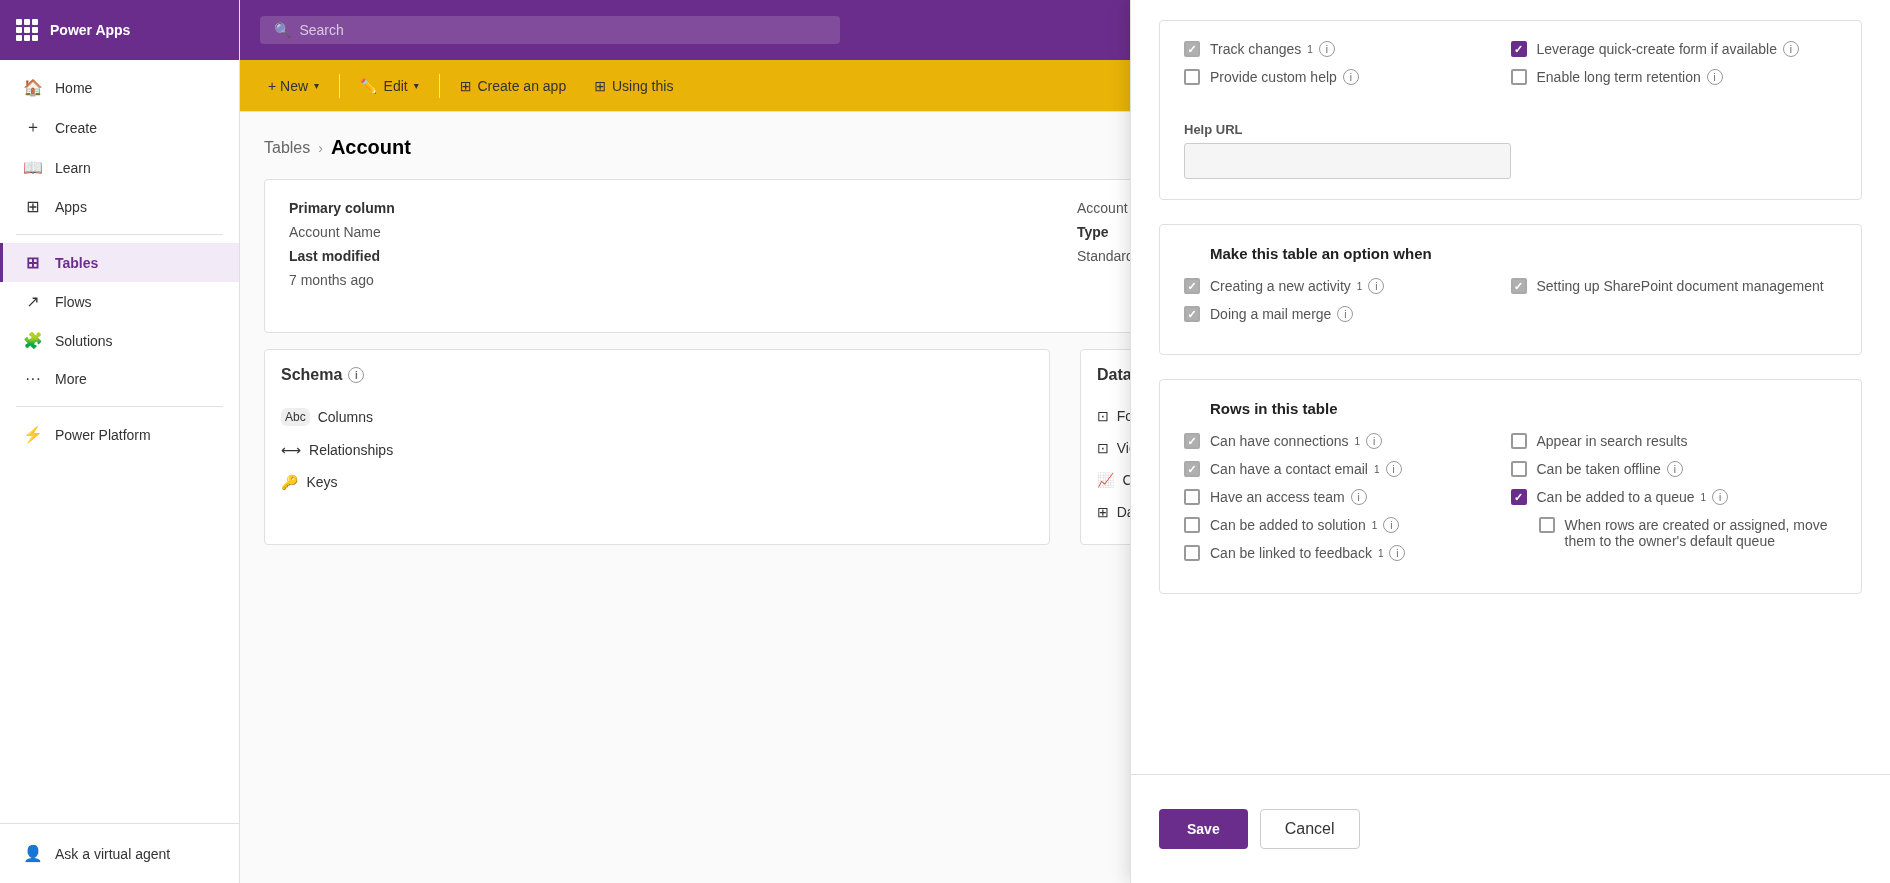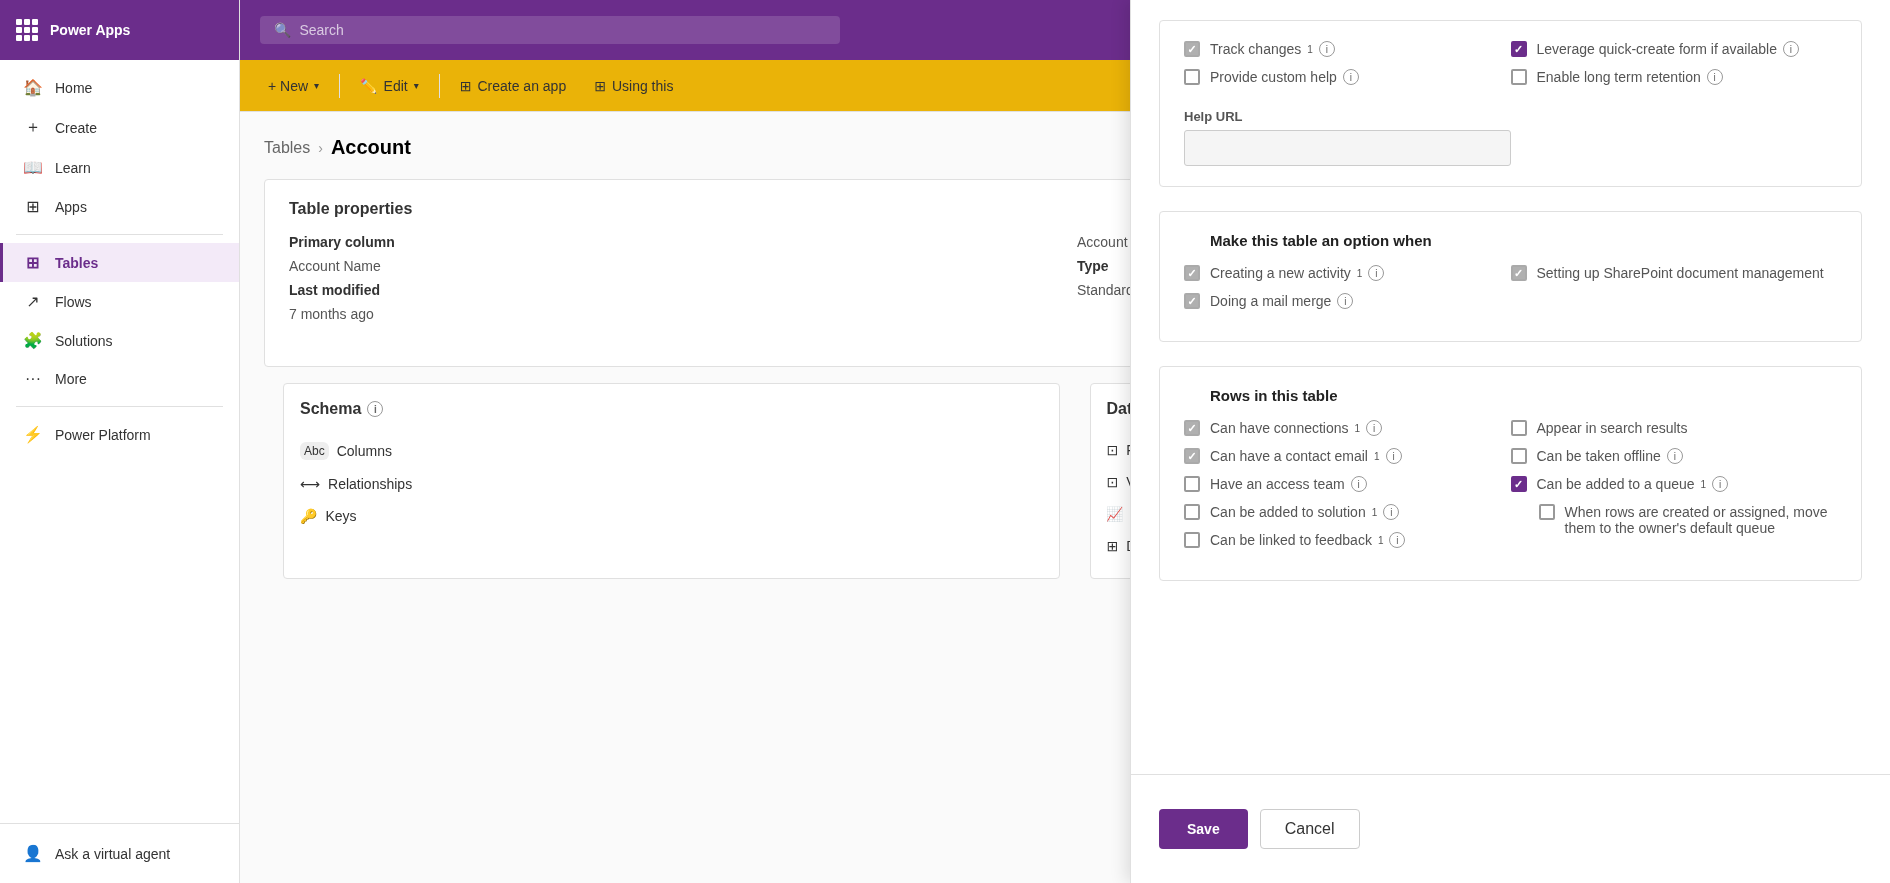--- a/index.html
+++ b/index.html
@@ -127,21 +127,21 @@
     .breadcrumb-sep { color: #999; }
     .breadcrumb-current { font-size: 20px; font-weight: 700; color: #000; }
 
     
     .section-title { font-size: 16px; font-weight: 600; margin-bottom: 16px; }
     .props-grid { display: grid; grid-template-columns: 1fr 1fr; gap: 8px 24px; margin-bottom: 24px; }
     .prop-label { font-weight: 600; color: #333; }
     .prop-value { color: #555; }
 
     
-    .two-col { display: grid; grid-template-columns: 1fr 1fr; gap: 30px; margin-left: 19px; }
+    .two-col { display: grid; grid-template-columns: 1fr 1fr; gap: 30px; }
     .schema-section { background: #fff; border: 1px solid #e0e0e0; border-radius: 4px; padding: 16px; }
     .schema-item { display: flex; align-items: center; gap: 8px; padding: 8px 0; cursor: pointer; color: #333; }
 
     
     .panel-overlay {
       position: absolute;
       top: 0; right: 0;
       width: 760px;
       height: 100%;
       background: #fff;
@@ -318,21 +318,20 @@
 
   <div class="page-body">
 
     <div class="breadcrumb">
       <span class="breadcrumb-link">Tables</span>
       <span class="breadcrumb-sep">›</span>
       <span class="breadcrumb-current">Account</span>
     </div>
 
     <div class="card-section" style="padding:20px 24px; margin-bottom:16px;">
-      <div class="section-title">Table properties</div>
       <div class="props-grid">
         <div class="prop-label">Primary column</div>
         <div class="prop-value">Account</div>
         <div class="prop-value">Account Name</div>
         <div class="prop-label">Type</div>
         <div class="prop-label">Last modified</div>
         <div class="prop-value">Standard</div>
         <div class="prop-value">7 months ago</div>
       </div>
     </div>
@@ -395,21 +394,21 @@
             </div>
 
             <div class="checkbox-row">
               <div class="checkbox-custom"></div>
               <label>
                 <span>Provide custom help</span>
                 <span class="info-icon">i</span>
               </label>
             </div>
 
-            <div style="margin-top:4px;">
+            <div style="margin-top:17px;">
               <div class="help-url-label">Help URL</div>
               <input class="help-url-input" type="text" value="" style="">
             </div>
           </div>
           <div class="col-checkboxes">
 
             <div class="checkbox-row">
               <div class="checkbox-custom checked"></div>
               <label>
                 <span>Leverage quick-create form if available</span>

